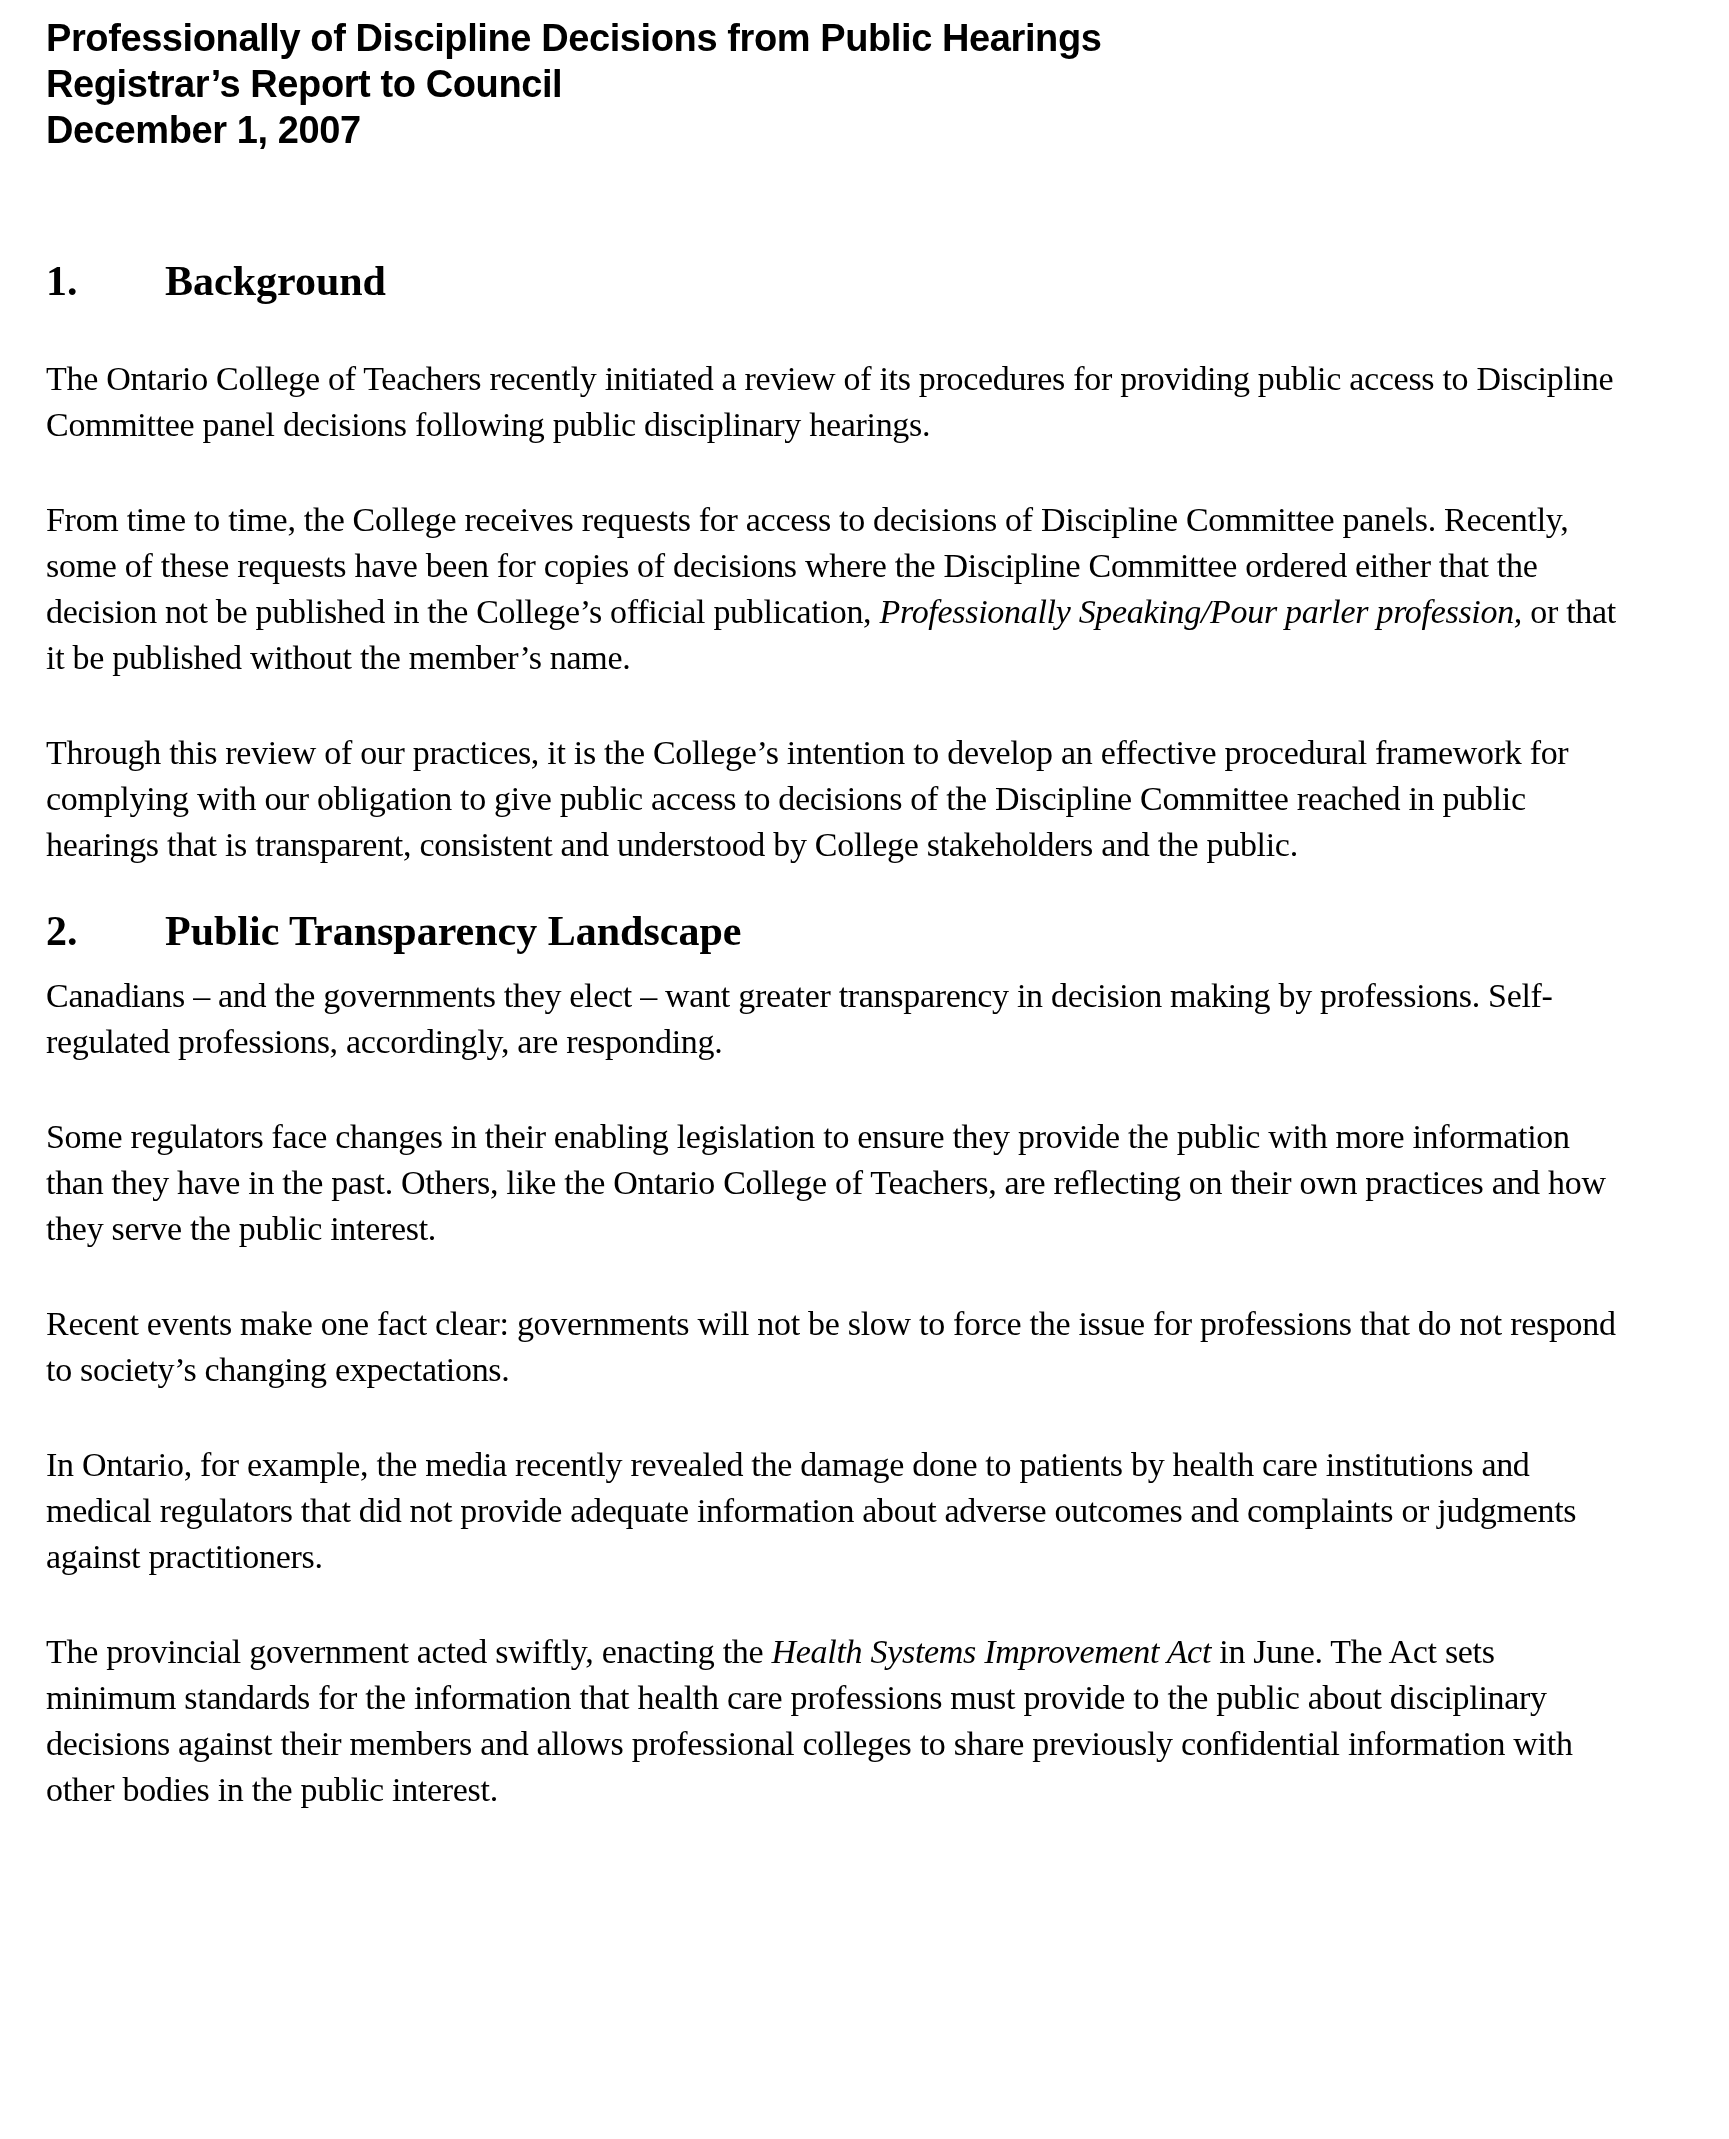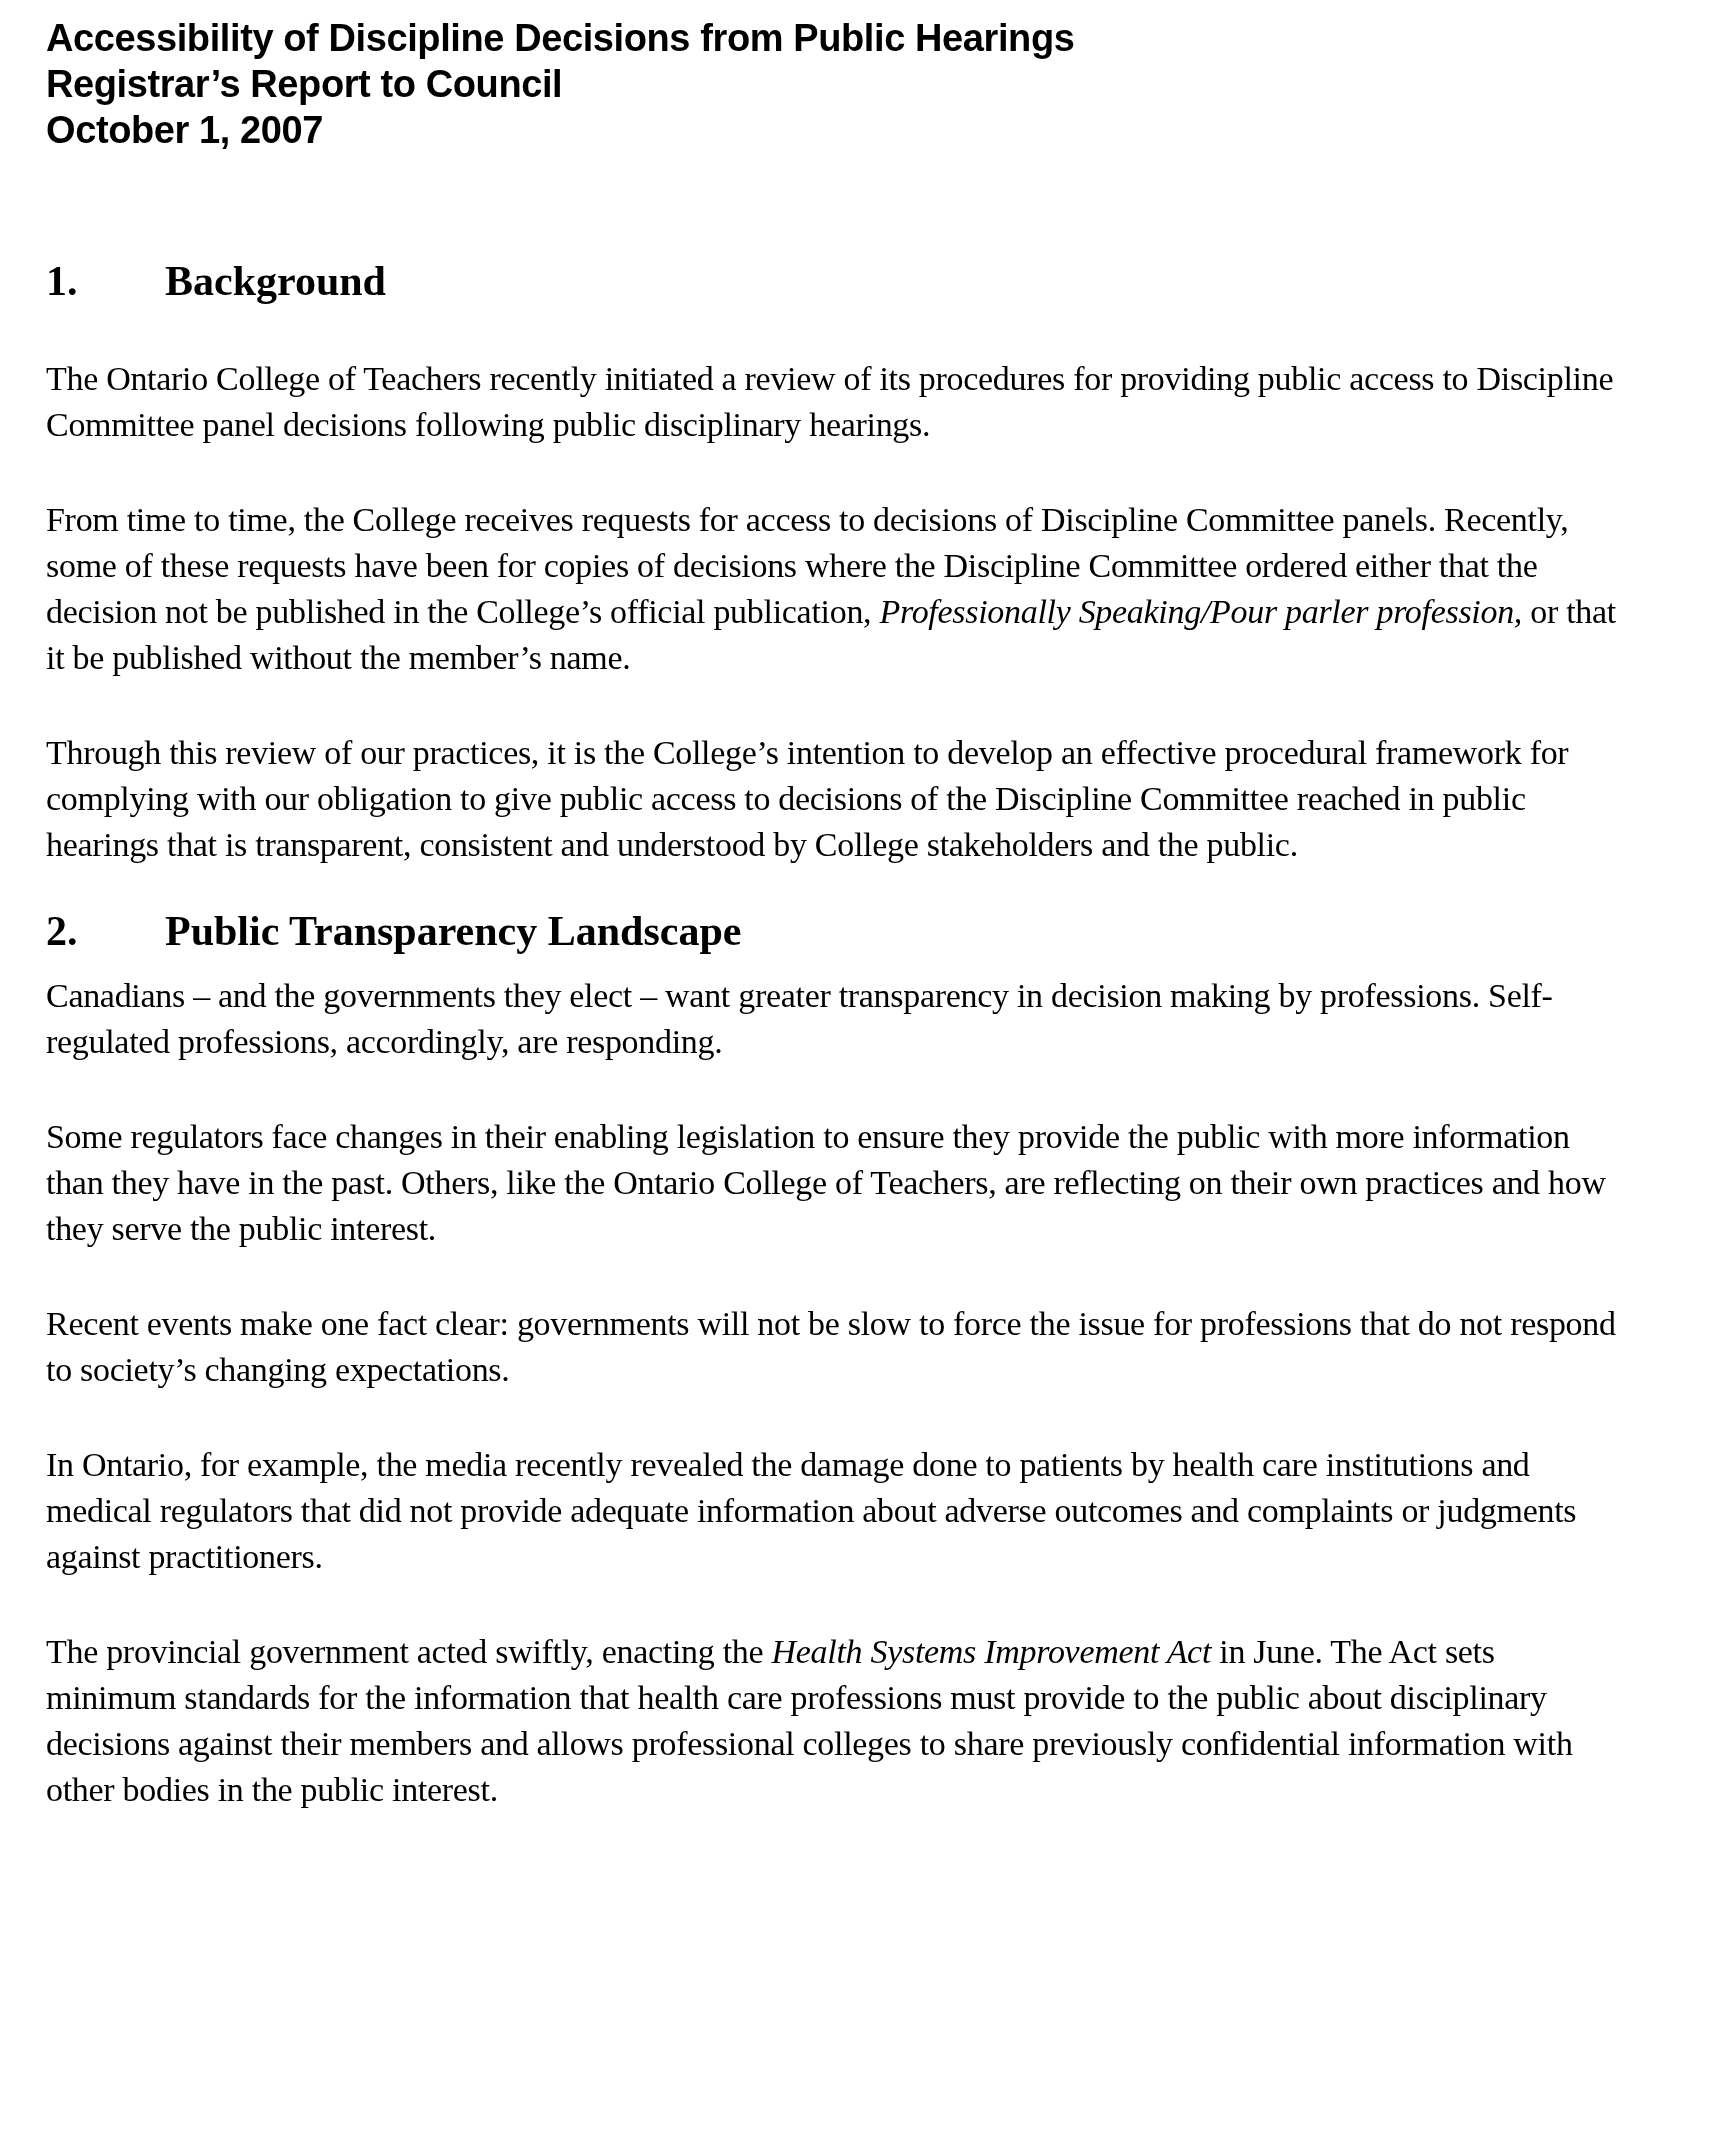--- a/index.html
+++ b/index.html
@@ -43,23 +43,23 @@
   .lead-s1 { }
   .lead-s2 { margin-top: 16px; }
   .italic { font-style: italic; text-align: right; }
 </style>
 </head>
 <body>
 
 <div class="page">
 
   <header class="doc-title">
-    <div>Accessibility of Discipline Decisions from Public Hearings</div>
+    <div>Professionally of Discipline Decisions from Public Hearings</div>
     <div>Registrar’s Report to Council</div>
-    <div>October 1, 2007</div>
+    <div>December 1, 2007</div>
   </header>
 
   <section>
     <h2 class="section-heading sh-1">
         <span class="sec-num">1.</span>
         <span class="sec-title">Background</span>
       </h2>
 
     <p class="para lead-s1"><span>The Ontario College of Teachers recently initiated a review of its procedures for providing public access to Discipline Committee panel decisions following public disciplinary hearings.</span></p>
 

